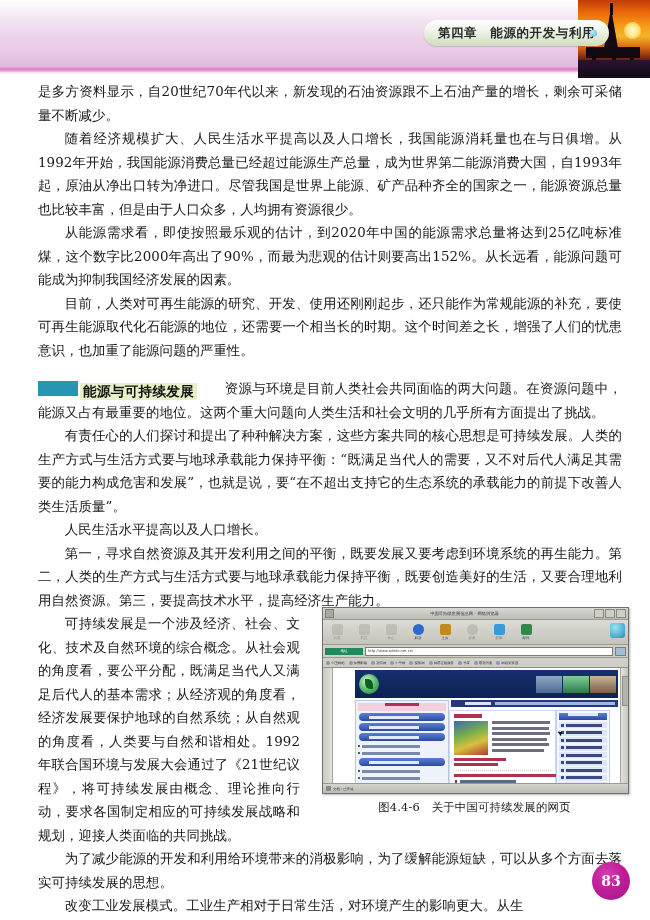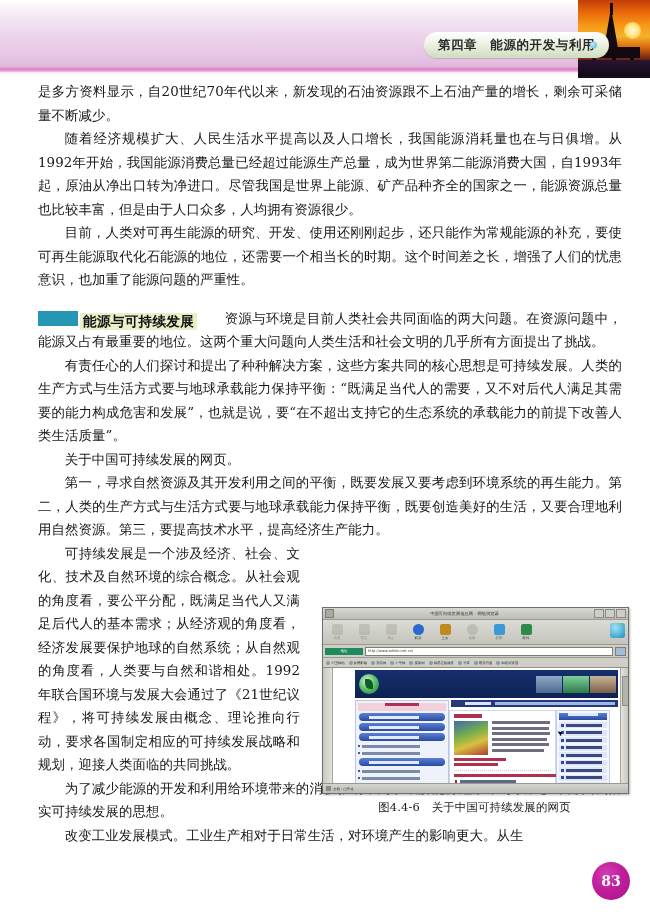--- a/index.html
+++ b/index.html
@@ -20,21 +20,21 @@
     position:absolute;left:0;top:67px;width:650px;height:5px;
     background:linear-gradient(180deg,#e9a8da 0%,#dd7ec6 45%,#efc4e6 100%);
   }
   .header-rule2{
     position:absolute;left:0;top:72px;width:650px;height:3px;
     background:linear-gradient(180deg,#f7e4f3 0%,#ffffff 100%);
   }
 
   
   .chapter-pill{
-    position:absolute;left:424px;top:32px;width:185px;height:26px;
+    position:absolute;left:424px;top:20px;width:185px;height:26px;
     border-radius:13px;
     background:linear-gradient(180deg,#ffffff 0%,#f2f6ec 35%,#dfe9d2 70%,#cfdcbf 100%);
     box-shadow:0 1px 1px rgba(120,90,120,.25);
     display:flex;align-items:center;justify-content:center;
     z-index:6;
   }
   .chapter-pill .ttl{
     font-size:12.5px;color:#2a2a2a;font-weight:bold;letter-spacing:.6px;
     font-family:"DejaVu Serif","Liberation Serif",serif;white-space:nowrap;
   }
@@ -270,30 +270,31 @@
   <div class="chapter-pill">
     <span class="ttl">第四章　能源的开发与利用</span>
     <span class="chapter-dot"></span>
   </div>
 
   <div class="content">
 
     <div class="colblock">
       <p class="bt">是多方资料显示，自20世纪70年代以来，新发现的石油资源跟不上石油产量的增长，剩余可采储量不断减少。</p>
       <p class="bt indent">随着经济规模扩大、人民生活水平提高以及人口增长，我国能源消耗量也在与日俱增。从1992年开始，我国能源消费总量已经超过能源生产总量，成为世界第二能源消费大国，自1993年起，原油从净出口转为净进口。尽管我国是世界上能源、矿产品种齐全的国家之一，能源资源总量也比较丰富，但是由于人口众多，人均拥有资源很少。</p>
+      <p class="bt indent">从能源需求看，即使按照最乐观的估计，到2020年中国的能源需求总量将达到25亿吨标准煤，这个数字比2000年高出了90%，而最为悲观的估计则要高出152%。从长远看，能源问题可能成为抑制我国经济发展的因素。</p>
       <p class="bt indent">目前，人类对可再生能源的研究、开发、使用还刚刚起步，还只能作为常规能源的补充，要使可再生能源取代化石能源的地位，还需要一个相当长的时期。这个时间差之长，增强了人们的忧患意识，也加重了能源问题的严重性。</p>
     </div>
 
     <div class="sec-line">
       <p class="bt" style="text-indent:0;"><span class="sec-mark"></span><span class="sec-title">能源与可持续发展</span><span class="sec-after">　　资源与环境是目前人类社会共同面临的两大问题。在资源问题中，能源又占有最重要的地位。这两个重大问题向人类生活和社会文明的几乎所有方面提出了挑战。</span></p>
     </div>
 
     <div class="colblock">
       <p class="bt indent">有责任心的人们探讨和提出了种种解决方案，这些方案共同的核心思想是可持续发展。人类的生产方式与生活方式要与地球承载能力保持平衡：“既满足当代人的需要，又不对后代人满足其需要的能力构成危害和发展”，也就是说，要“在不超出支持它的生态系统的承载能力的前提下改善人类生活质量”。</p>
-      <p class="bt indent">关于中国可持续发展的网页。</p>
+      <p class="bt indent">人民生活水平提高以及人口增长。</p>
       <p class="bt indent">第一，寻求自然资源及其开发利用之间的平衡，既要发展又要考虑到环境系统的再生能力。第二，人类的生产方式与生活方式要与地球承载能力保持平衡，既要创造美好的生活，又要合理地利用自然资源。第三，要提高技术水平，提高经济生产能力。</p>
     </div>
 
     <div class="wrapped">
       <div class="figure-wrap" style="height:200px;"></div>
       <p class="bt indent">可持续发展是一个涉及经济、社会、文化、技术及自然环境的综合概念。从社会观的角度看，要公平分配，既满足当代人又满足后代人的基本需求；从经济观的角度看，经济发展要保护地球的自然系统；从自然观的角度看，人类要与自然和谐相处。1992年联合国环境与发展大会通过了《21世纪议程》，将可持续发展由概念、理论推向行动，要求各国制定相应的可持续发展战略和规划，迎接人类面临的共同挑战。</p>
       <p class="bt indent">为了减少能源的开发和利用给环境带来的消极影响，为了缓解能源短缺，可以从多个方面去落实可持续发展的思想。</p>
       <p class="bt indent">改变工业发展模式。工业生产相对于日常生活，对环境产生的影响更大。从生</p>
       <div class="clearer"></div>
     </div>

